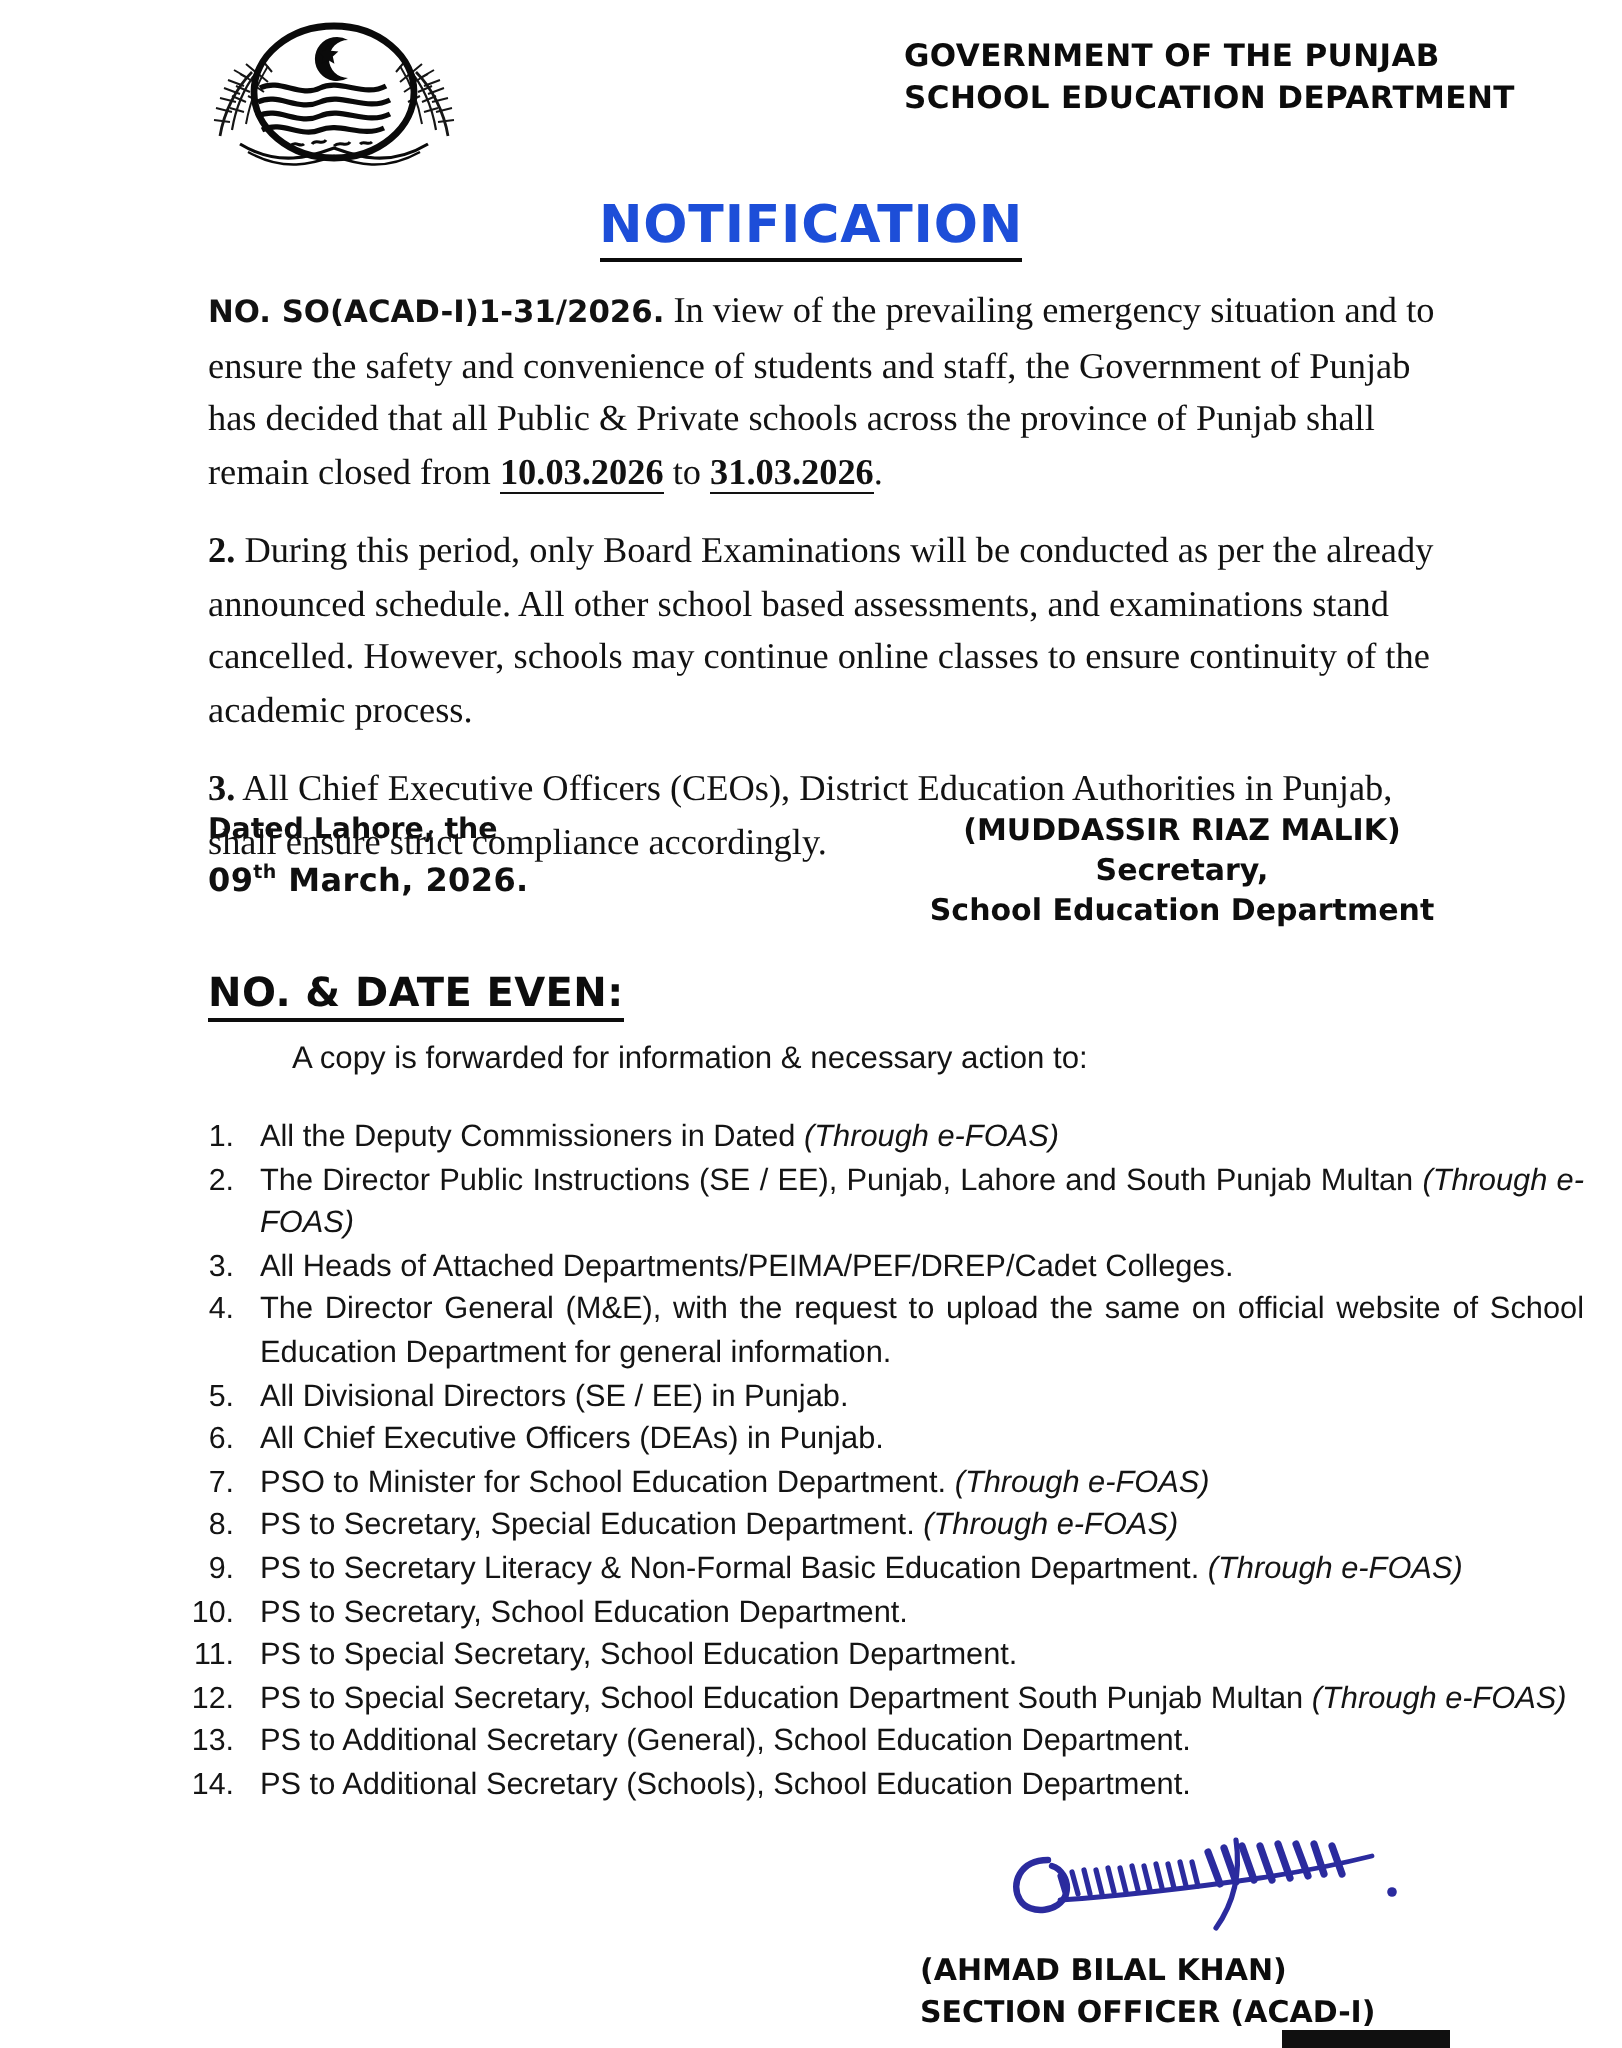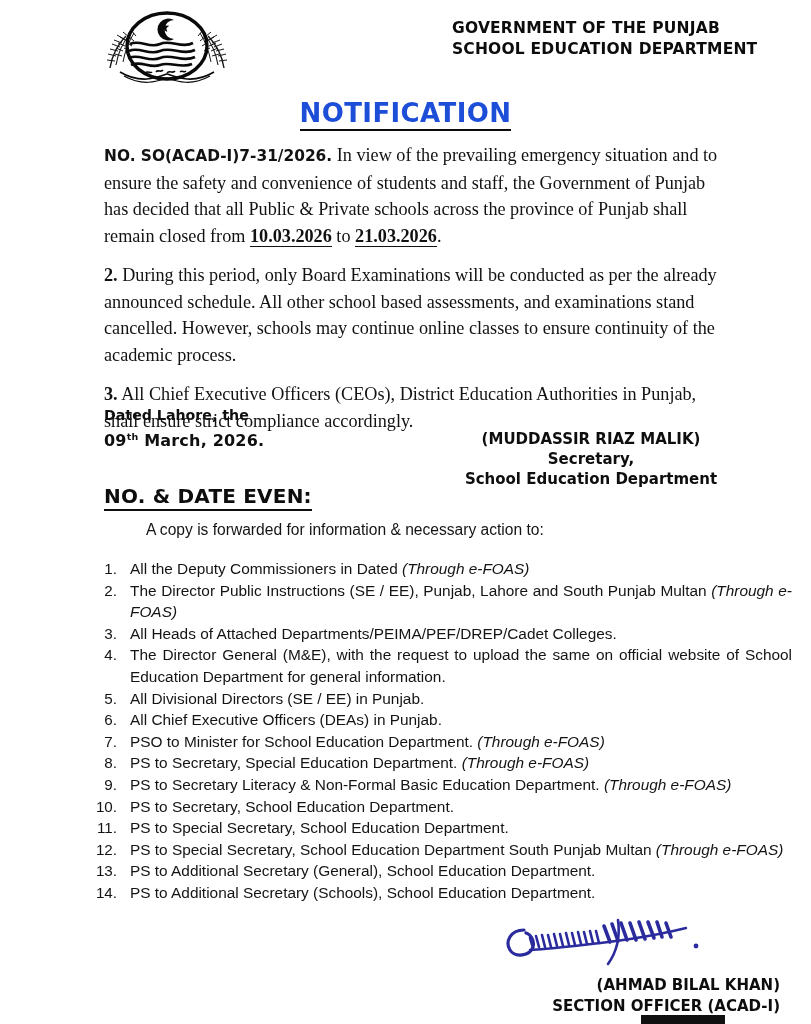--- a/index.html
+++ b/index.html
@@ -95,21 +95,21 @@
     line-height: 21px;
     color: #101010;
   }
   .dateblk .d1 { font-weight: bold; font-size: 14.2px; }
   .dateblk .d2 { font-weight: bold; font-size: 16px; letter-spacing: 0.2px; }
   .dateblk .d2 sup { font-size: 9.5px; vertical-align: super; }
 
   .signatory {
     position: absolute;
     left: 404px;
-    top: 429px;
+    top: 405px;
     width: 374px;
     text-align: center;
     font-family: "DejaVu Sans", sans-serif;
     font-weight: bold;
     font-size: 15px;
     line-height: 20px;
     color: #0e0e0e;
   }
 
   
@@ -173,21 +173,21 @@
     left: 500px;
     top: 916px;
     width: 240px;
     height: 56px;
   }
   .sig-name {
     position: absolute;
     left: 460px;
     top: 975px;
     width: 320px;
-    text-align: right;
+    text-align: left;
     font-family: "DejaVu Sans", sans-serif;
     font-weight: bold;
     font-size: 15px;
     line-height: 21px;
     color: #0d0d0d;
   }
   .redaction-bar {
     position: absolute;
     left: 641px;
     top: 1015px;
@@ -253,21 +253,21 @@
       <div>SCHOOL EDUCATION DEPARTMENT</div>
     </div>
   </div>
 
   <div class="notif-title">
     <span>NOTIFICATION</span>
   </div>
 
   <div class="body-block">
 
-    <p class="para"><b>NO. SO(ACAD-I)7-31/2026.</b><span> In view of the prevailing emergency situation and to ensure the safety and convenience of students and staff, the Government of Punjab has decided that all Public &amp; Private schools across the province of Punjab shall remain closed from </span><u>10.03.2026</u><span> to </span><u>21.03.2026</u><span>.</span></p>
+    <p class="para"><b>NO. SO(ACAD-I)1-31/2026.</b><span> In view of the prevailing emergency situation and to ensure the safety and convenience of students and staff, the Government of Punjab has decided that all Public &amp; Private schools across the province of Punjab shall remain closed from </span><u>10.03.2026</u><span> to </span><u>31.03.2026</u><span>.</span></p>
 
     <p class="para"><span class="num">2.</span><span> During this period, only Board Examinations will be conducted as per the already announced schedule. All other school based assessments, and examinations stand cancelled. However, schools may continue online classes to ensure continuity of the academic process.</span></p>
 
     <p class="para"><span class="num">3.</span><span> All Chief Executive Officers (CEOs), District Education Authorities in Punjab, shall ensure strict compliance accordingly.</span></p>
 
   </div>
 
   <div class="dateblk">
     <div class="d1">Dated Lahore, the</div>
     <div class="d2"><span>09</span><sup>th</sup><span> March, 2026.</span></div>

